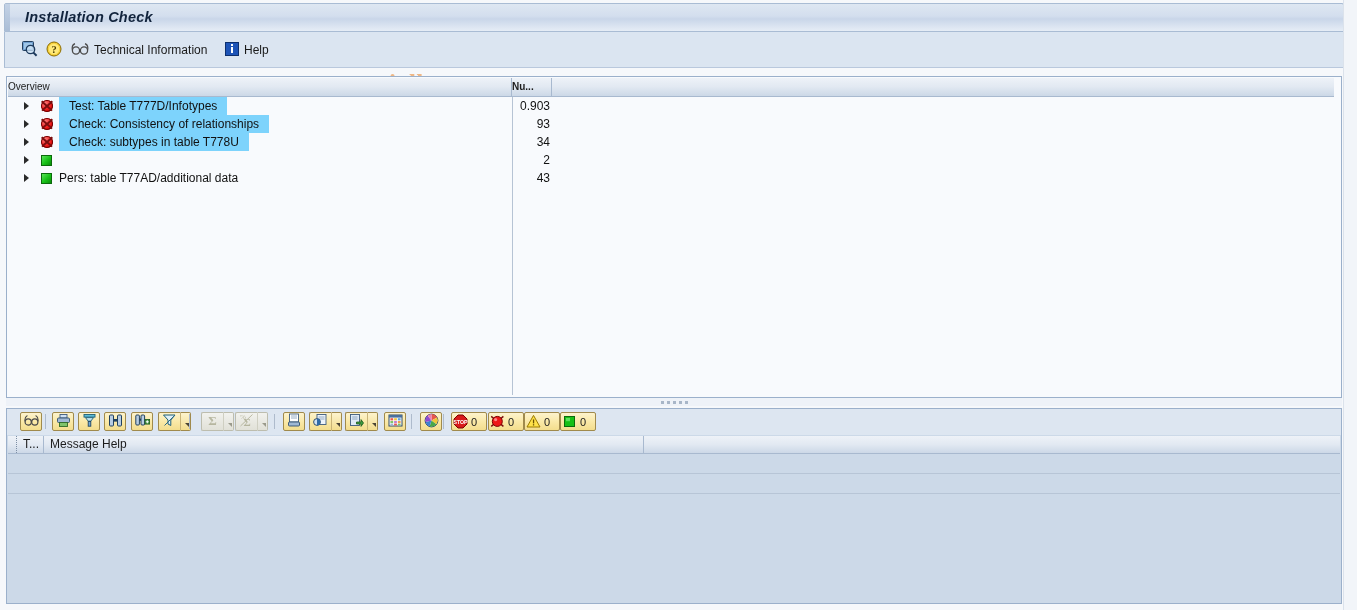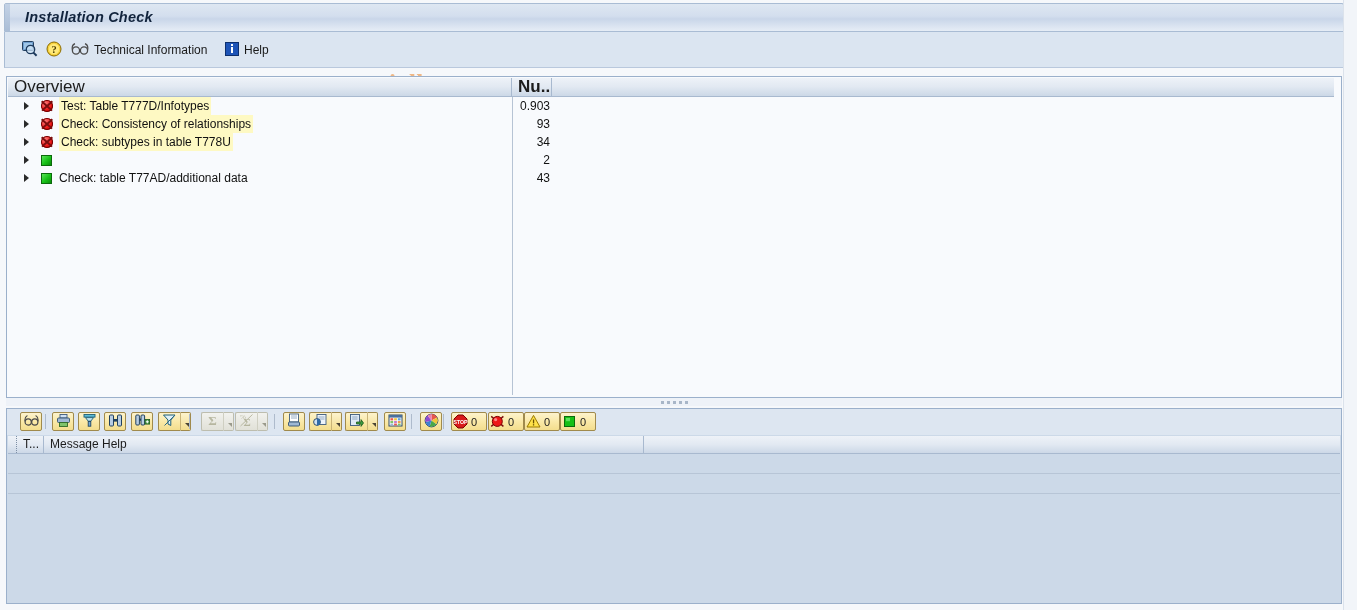--- a/index.html
+++ b/index.html
@@ -72,25 +72,24 @@
     overflow: hidden;
   }
   .tree-head {
     position: absolute; left: 0; top: 0; height: 19px; width: 1326px;
     background: linear-gradient(to bottom,#e9eef5 0%,#dde5ef 50%,#cbd7e6 100%);
     border-bottom: 1px solid #a8b9cf;
     box-sizing: border-box;
   }
   .th {
     position: absolute; top: 0; height: 18px; line-height: 18px;
-    font-size: 17px; color: #1c1c1c;
+    font-size: 10px; color: #1c1c1c;
     background: linear-gradient(to bottom,#eef2f8 0%,#e2e9f2 48%,#ccd8e7 100%);
     border-right: 1px solid #a8b9cf;
     box-sizing: border-box;
-    padding-left: 6px;
     overflow: hidden; white-space: nowrap;
   }
   .th.col-overview { left: 0; width: 504px; }
   .th.col-num      { left: 504px; width: 40px; font-weight: bold; }
   .th.col-rest     { left: 544px; width: 782px; border-right: none; }
 
   .tree-body { position: absolute; left: 0; top: 19px; width: 1326px; height: 298px; background: #f8fafd; }
 
   .trow { position: relative; height: 18px; line-height: 18px; }
   .trow .expander {
@@ -121,21 +120,21 @@
     width: 11px; height: 11px; margin-top:1px;
     background: linear-gradient(135deg,#59e559 0%,#17c017 55%,#0a8c0a 100%);
     border: 1px solid #0b6a0b;
     box-sizing: border-box;
   }
 
   .trow .label {
     position: absolute; left: 51px; top: 0; font-size: 12px; color: #111;
     white-space: nowrap;
   }
-  .trow .label.hl { background: #fef9c3; padding: 0 2px; }
+  .trow .label.hl { background: #7dd3fc; padding: 0 10px; }
   .trow .num {
     position: absolute; left: 504px; width: 38px; top: 0; text-align: right;
     font-size: 12px; color: #111; padding-right: 8px;
   }
 
   .tree-vline {
     position: absolute; left: 504px; top: 19px; width: 1px; height: 298px; background: #b6c3d4;
   }
 
   
@@ -327,21 +326,21 @@
             <div class="statusicon">
               <div class="ico-green"></div>
             </div>
             <div class="num">2</div>
           </div>
           <div class="trow">
             <div class="expander"></div>
             <div class="statusicon">
               <div class="ico-green"></div>
             </div>
-            <div class="label">Check: table T77AD/additional data</div>
+            <div class="label">Pers: table T77AD/additional data</div>
             <div class="num">43</div>
           </div>
         </div>
       <div class="tree-vline"></div>
     </div>
   </div>
 
   <div class="splitter">
     <div class="grip"></div>
   </div>

